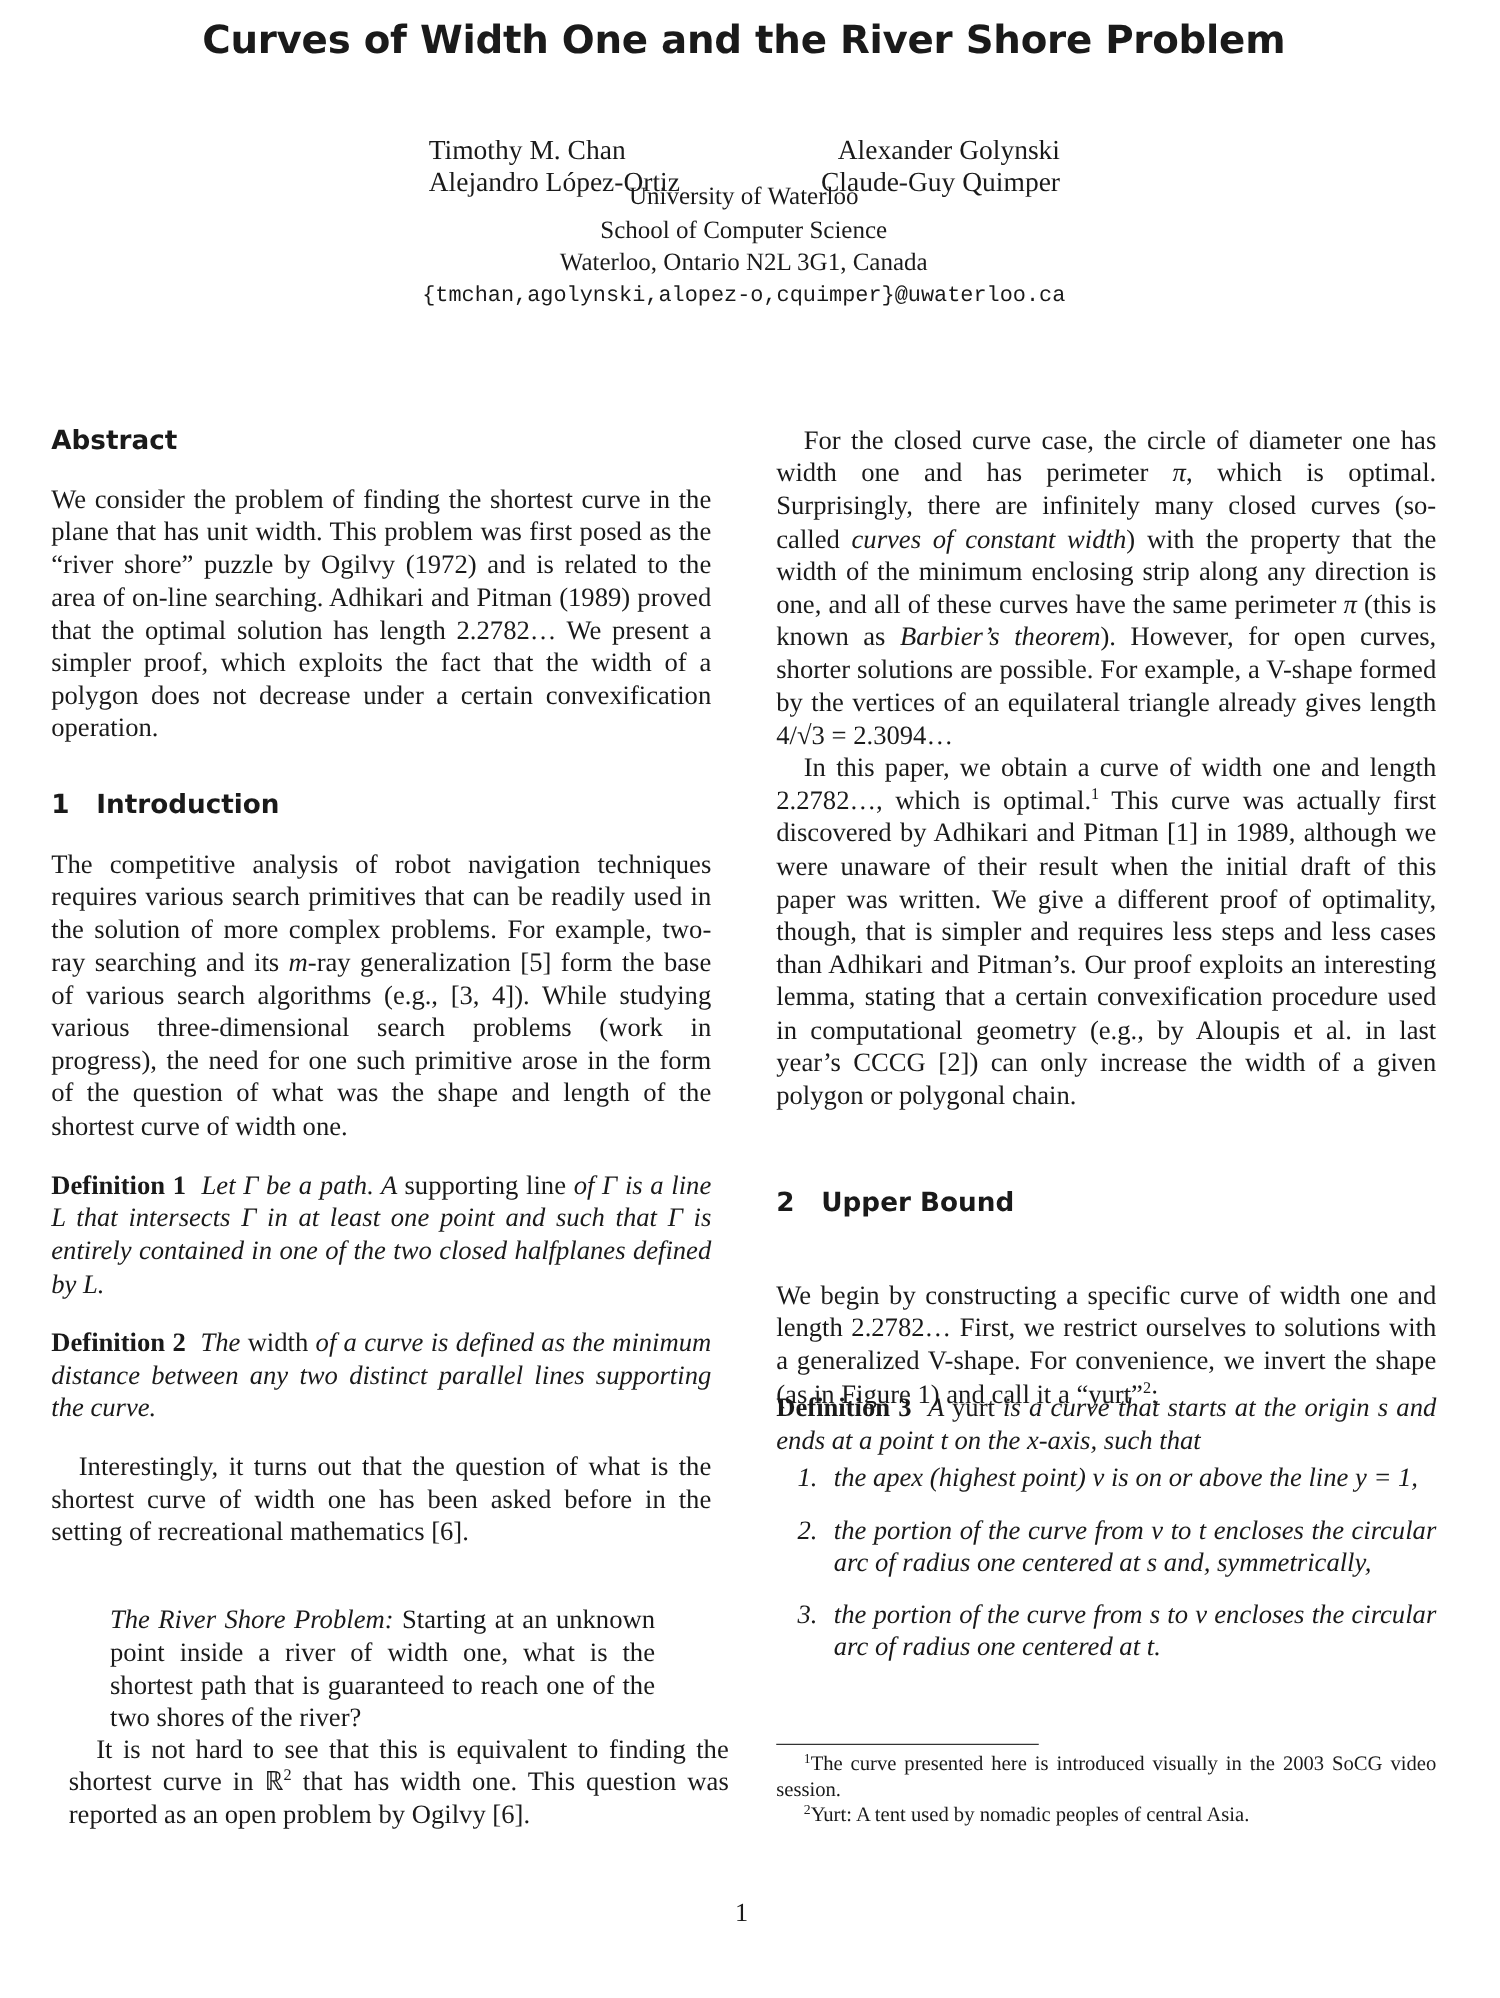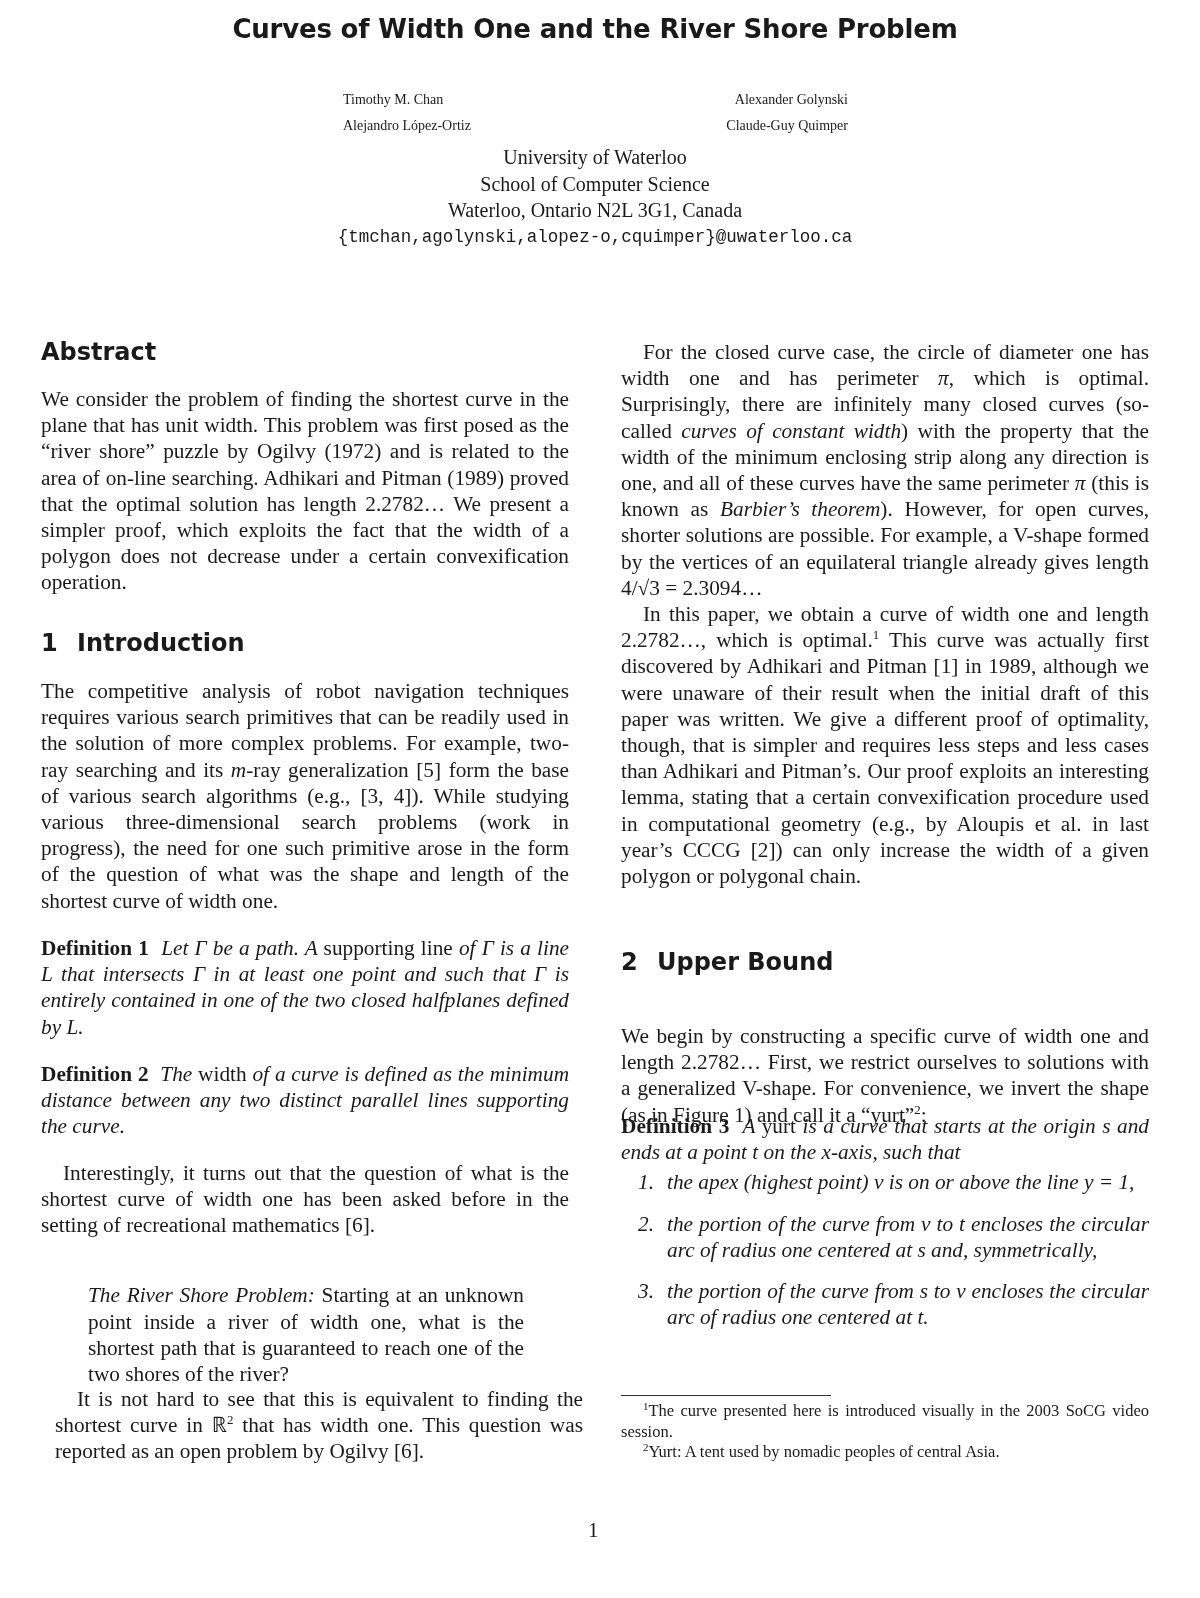--- a/index.html
+++ b/index.html
@@ -6,39 +6,39 @@
   body {
     width: 1200px; height: 1598px; position: relative; overflow: hidden;
     font-family: "DejaVu Serif", "Liberation Serif", serif;
     color: #1a1a1a;
   }
   .mono { font-family: "Liberation Mono", "DejaVu Sans Mono", monospace; }
 
   #title {
     position: absolute; top: 14px; left: 0; width: 1190px; text-align: center;
     font-family: "DejaVu Sans", "Liberation Sans", sans-serif;
-    font-size: 26px; font-weight: bold; letter-spacing: -0.2px;
+    font-size: 31px; font-weight: bold; letter-spacing: -0.2px;
   }
-  .author { position: absolute; font-family: "Liberation Serif", serif; font-size: 14px; line-height: 27px; }
+  .author { position: absolute; font-family: "Liberation Serif", serif; font-size: 22px; line-height: 27px; margin-top: 20px; }
   #affil {
     position: absolute; top: 144px; left: 0; width: 1190px; text-align: center;
     font-family: "Liberation Serif", serif; font-size: 20px; line-height: 26.5px;
   }
   #affil .mono { font-size: 17.5px; }
 
   .col { position: absolute; width: 528px; font-family: "Liberation Serif", serif; font-size: 21.3px; line-height: 26.2px; }
   #colL { left: 41px; top: 0; }
   #colR { left: 621px; top: 0; }
 
   .block { position: absolute; left: 0; width: 528px; }
   .p { text-align: justify; text-align-last: left; margin: 0; }
   .indent { text-indent: 22px; }
   .sec-h {
     font-family: "DejaVu Sans", "Liberation Sans", sans-serif; font-weight: bold;
-    font-size: 24px; margin: 0;
+    font-size: 21px; margin: 0;
   }
   .sec-h .num { display: inline-block; width: 36px; }
   .defh { font-weight: bold; font-family: "Liberation Serif", serif; }
   i, .it { font-style: italic; }
   sup { font-size: 13px; line-height: 0; vertical-align: 8px; }
 
   .quote { position: absolute; left: 47px; width: 436px; text-align: justify; text-align-last: left; }
 
   ol.defl { list-style: none; margin: 0; padding: 0; }
   ol.defl li { position: relative; padding-left: 46px; font-style: italic; text-align: justify; text-align-last: left; margin-bottom: 15px; }

